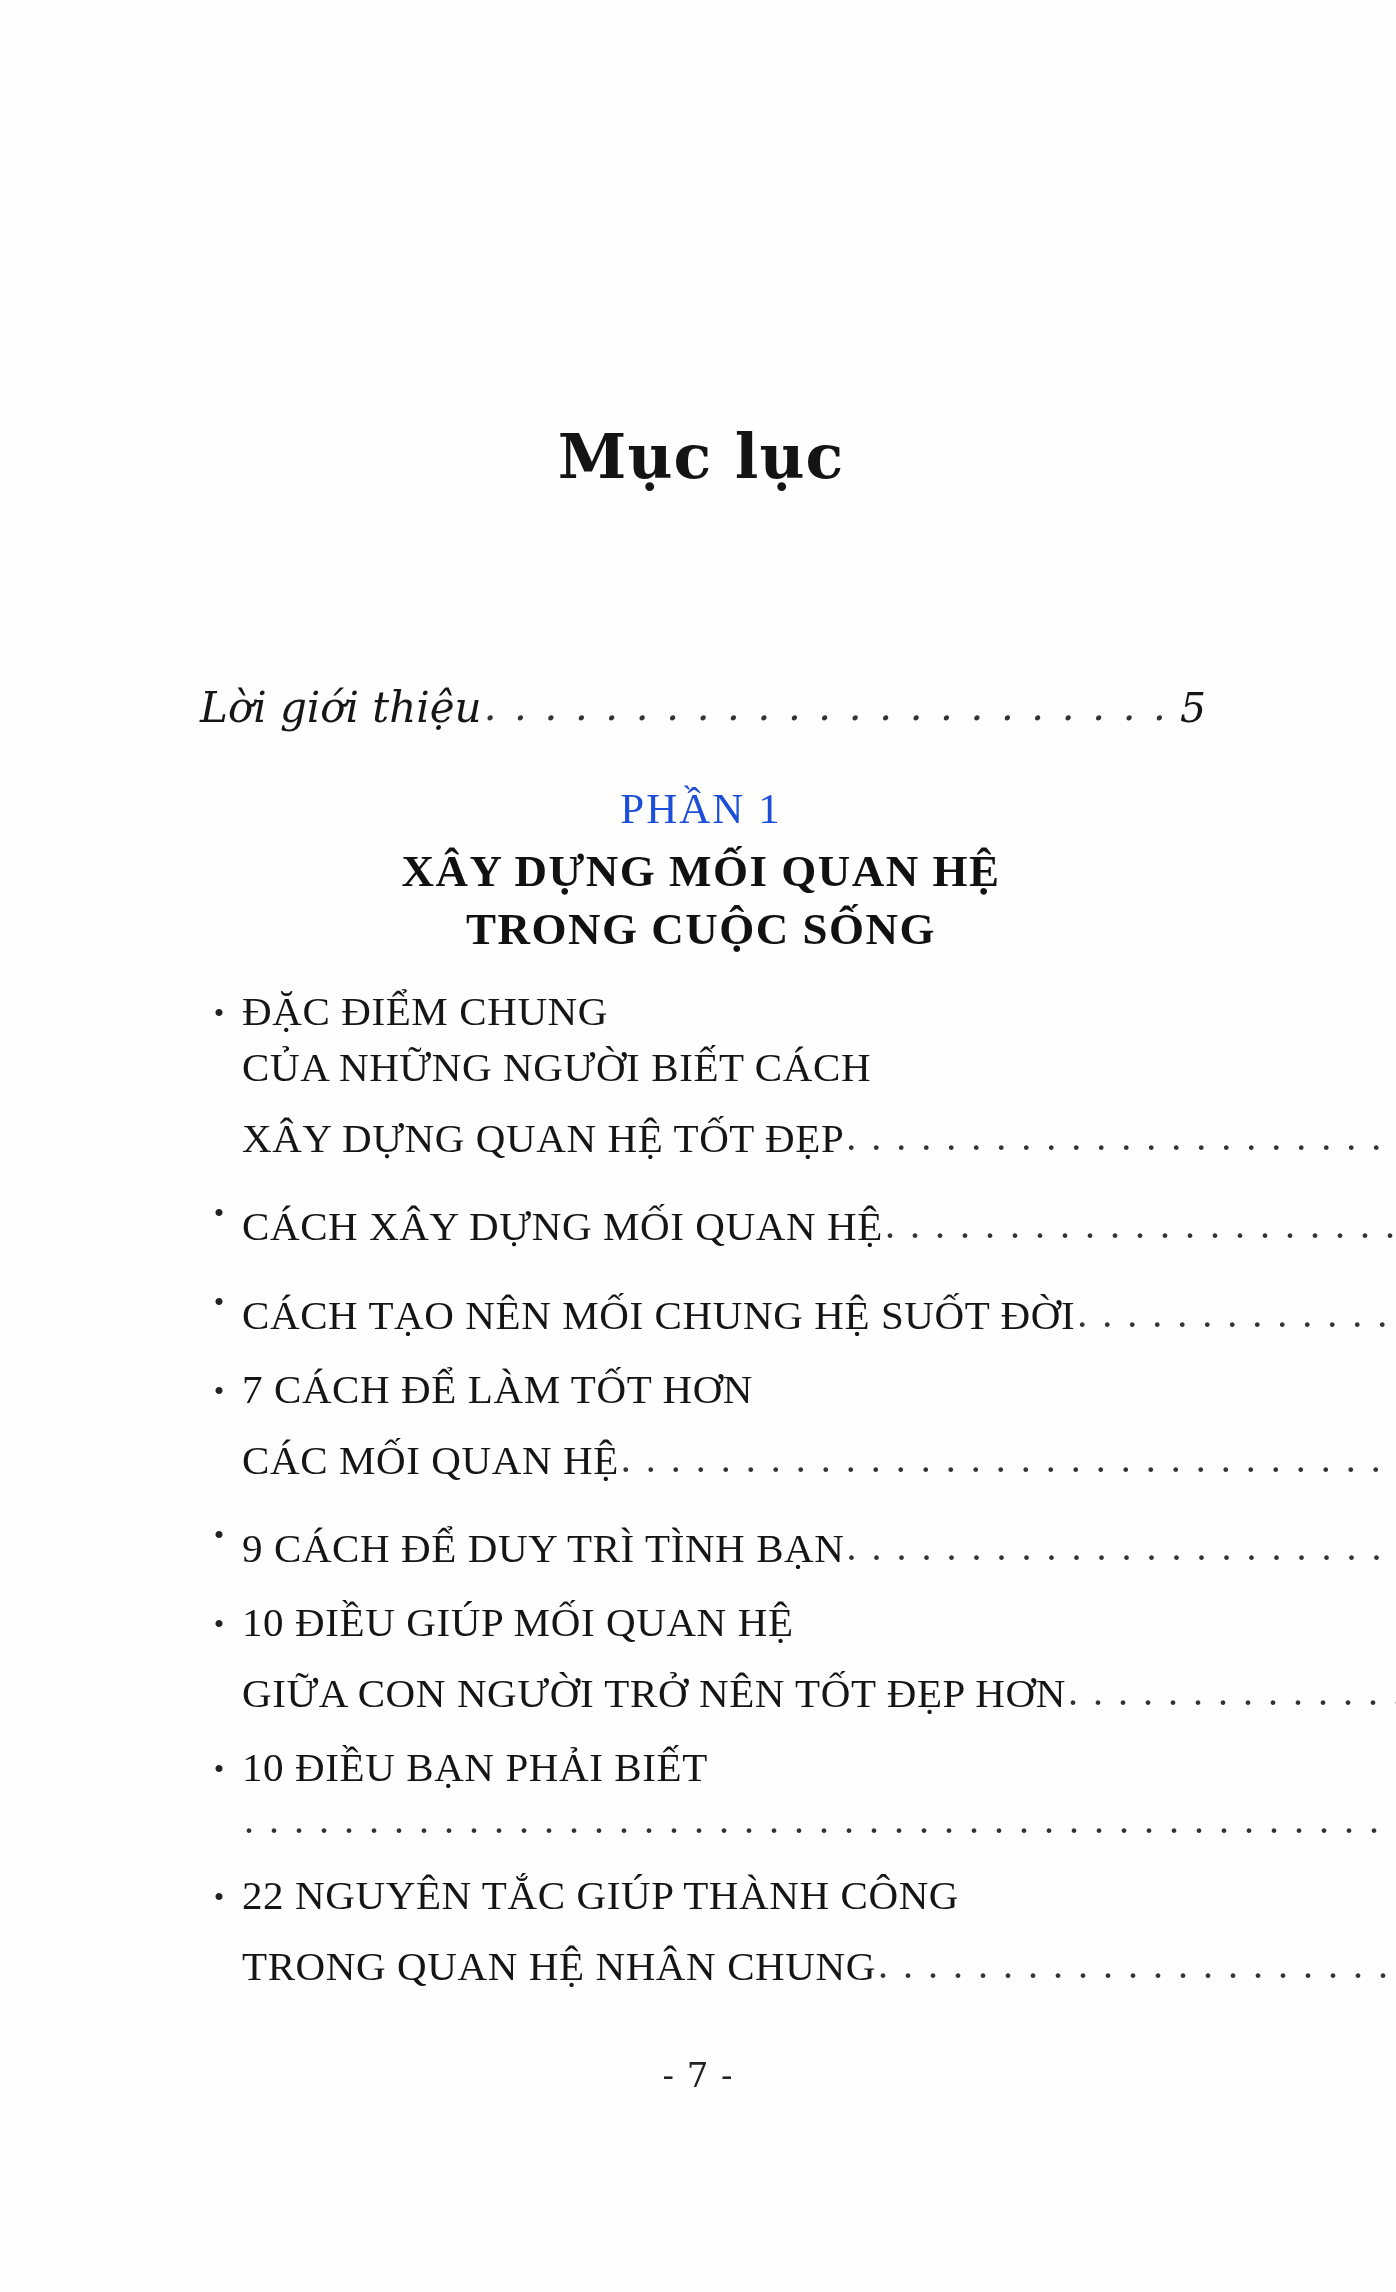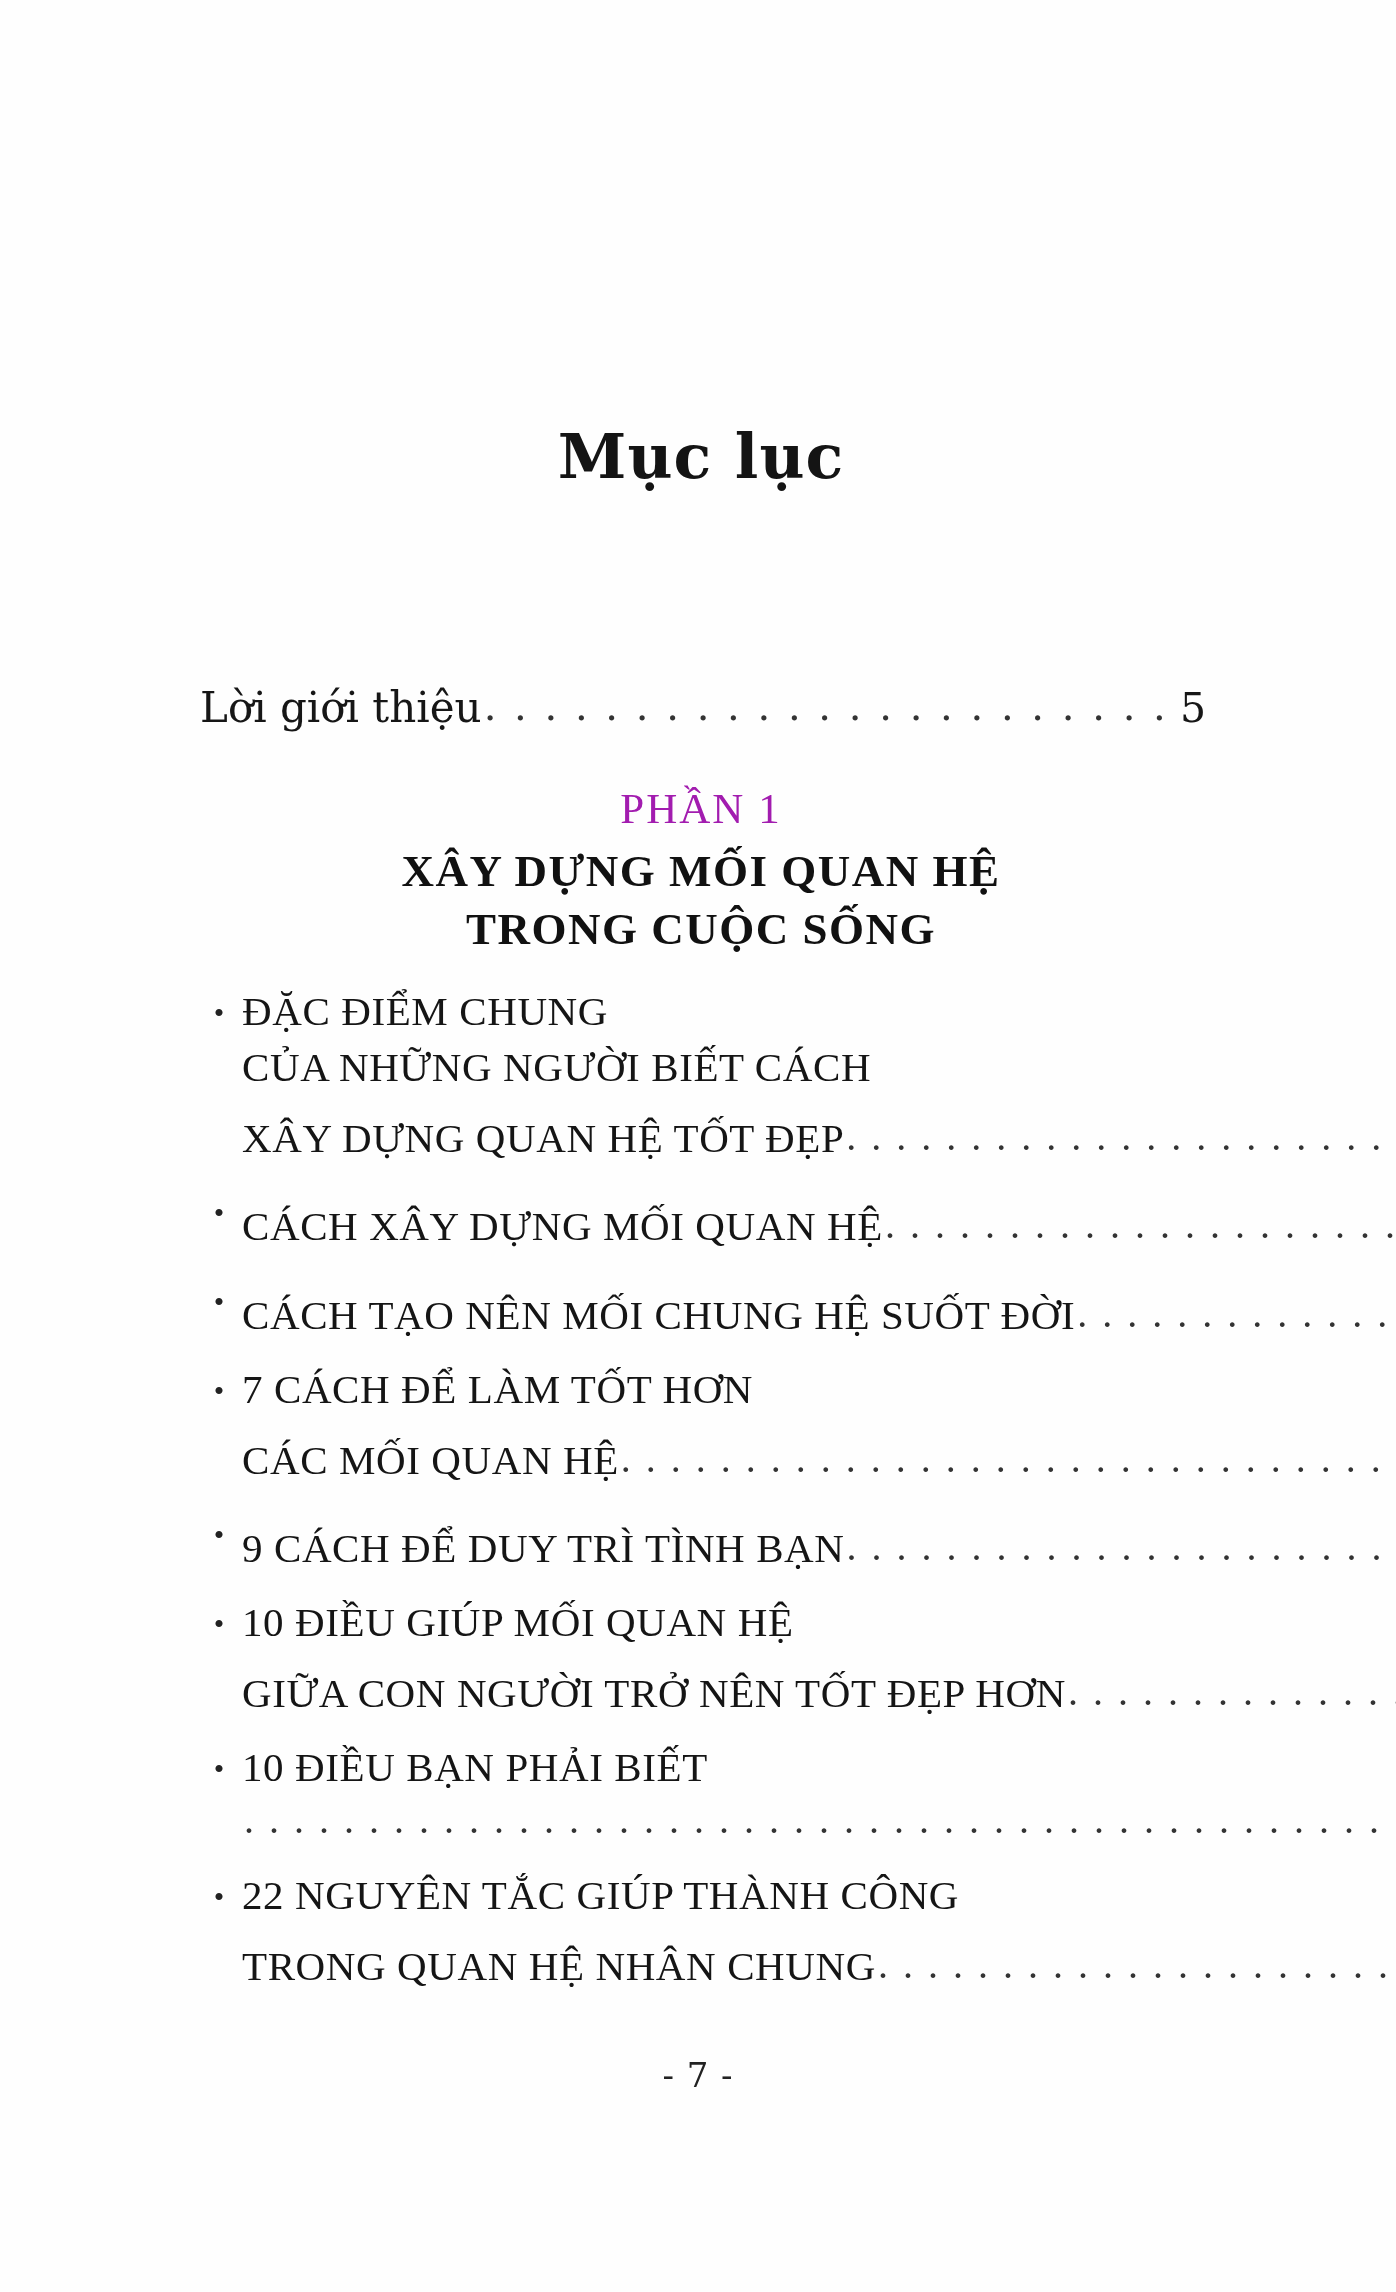--- a/index.html
+++ b/index.html
@@ -37,20 +37,21 @@
     color: #141414;
   }
   .intro-row {
     display: flex;
     align-items: baseline;
     margin-top: 190px;
     font-family: "DejaVu Serif", serif;
     font-size: 42px;
     color: #161616;
     padding-left: 4px;
+    font-style: italic;
   }
   .intro-label {
     white-space: nowrap;
   }
   .leader {
     flex: 1 1 auto;
     overflow: hidden;
     white-space: nowrap;
     margin: 0 2px;
     color: #333;
@@ -64,21 +65,21 @@
     font-size: 41px;
   }
   .part-head {
     text-align: center;
     margin-top: 52px;
   }
   .part-label {
     font-family: "Liberation Serif", serif;
     font-size: 43px;
     letter-spacing: 2px;
-    color: #a21caf;
+    color: #1d4ed8;
   }
   .part-title {
     font-family: "Liberation Serif", serif;
     font-weight: bold;
     font-size: 45px;
     letter-spacing: 1.5px;
     line-height: 1.28;
     margin-top: 10px;
     color: #111;
   }

